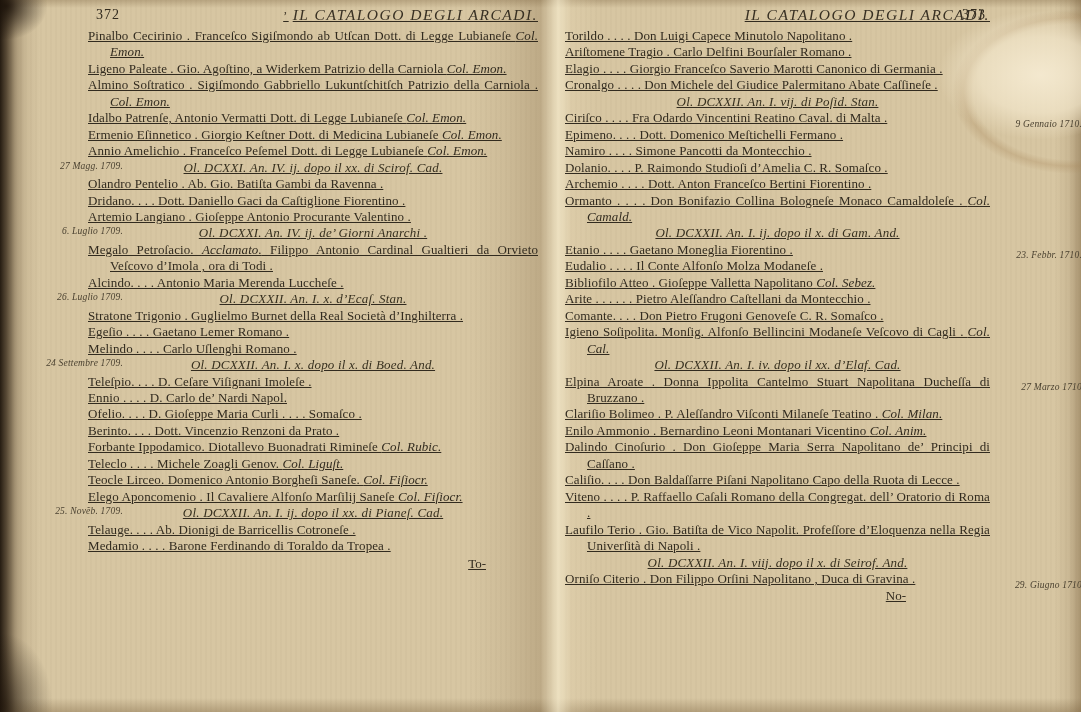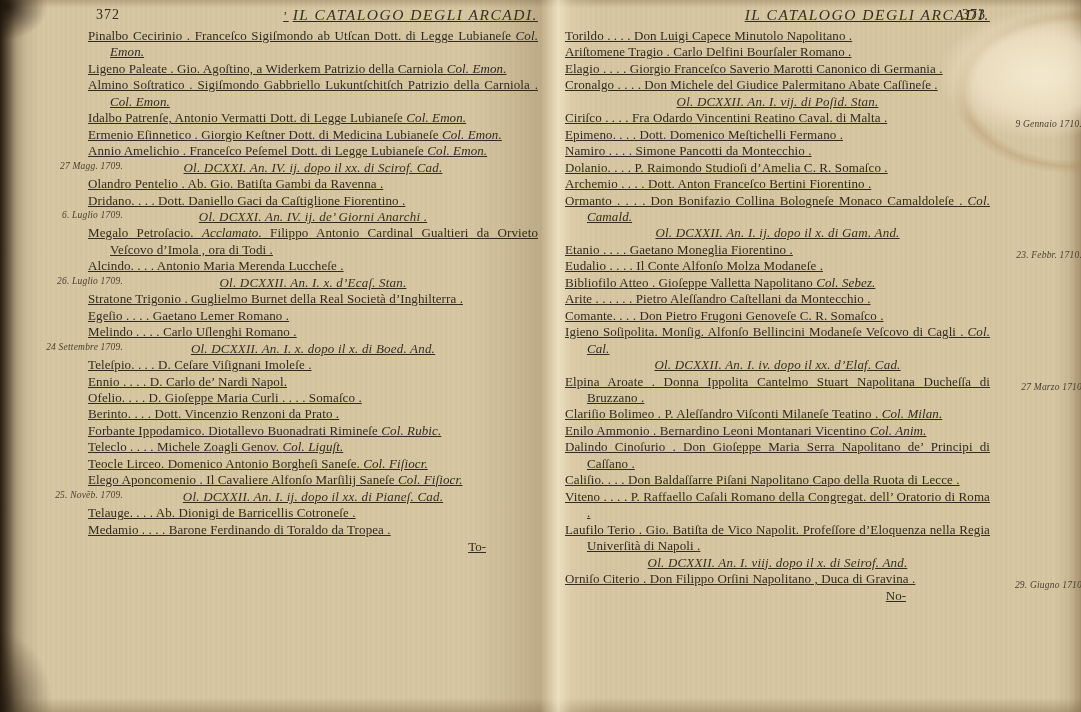--- a/index.html
+++ b/index.html
@@ -62,20 +62,21 @@
   <div id="left-blocks">
       <div class="entry"><span>Pinalbo Cecirinio . Franceſco Sigiſmondo ab Utſcan Dott. di Legge Lubianeſe </span><span class="it">Col. Emon.</span></div>
       <div class="entry"><span>Ligeno Paleate . Gio. Agoſtino, a Widerkem Patrizio della Carniola </span><span class="it">Col. Emon.</span></div>
       <div class="entry"><span>Almino Soſtratico . Sigiſmondo Gabbriello Lukuntſchitſch Patrizio della Carniola . </span><span class="it">Col. Emon.</span></div>
       <div class="entry"><span>Idalbo Patrenſe, Antonio Vermatti Dott. di Legge Lubianeſe </span><span class="it">Col. Emon.</span></div>
       <div class="entry"><span>Ermenio Eſinnetico . Giorgio Keſtner Dott. di Medicina Lubianeſe </span><span class="it">Col. Emon.</span></div>
       <div class="entry"><span>Annio Amelichio . Franceſco Peſemel Dott. di Legge Lubianeſe </span><span class="it">Col. Emon.</span></div>
       <div class="olympiad"><span>Ol. DCXXI. An. IV. ij. dopo il xx. di Scirof. Cad.</span><div class="margin-note mleft">27 Magg. 1709.</div></div>
       <div class="entry"><span>Olandro Pentelio . Ab. Gio. Batiſta Gambi da Ravenna .</span></div>
       <div class="entry"><span>Dridano. . . . Dott. Daniello Gaci da Caſtiglione Fiorentino .</span></div>
+      <div class="entry"><span>Artemio Langiano . Gioſeppe Antonio Procurante Valentino .</span></div>
       <div class="olympiad"><span>Ol. DCXXI. An. IV. ij. de’ Giorni Anarchi .</span><div class="margin-note mleft">6. Luglio 1709.</div></div>
       <div class="entry"><span>Megalo Petroſacio. </span><span class="it">Acclamato.</span><span> Filippo Antonio Cardinal Gualtieri da Orvieto Veſcovo d’Imola , ora di Todi .</span></div>
       <div class="entry"><span>Alcindo. . . . Antonio Maria Merenda Luccheſe .</span></div>
       <div class="olympiad"><span>Ol. DCXXII. An. I. x. d’Ecaſ. Stan.</span><div class="margin-note mleft">26. Luglio 1709.</div></div>
       <div class="entry"><span>Stratone Trigonio . Guglielmo Burnet della Real Società d’Inghilterra .</span></div>
       <div class="entry"><span>Egeſio . . . . Gaetano Lemer Romano .</span></div>
       <div class="entry"><span>Melindo . . . . Carlo Uſlenghi Romano .</span></div>
       <div class="olympiad"><span>Ol. DCXXII. An. I. x. dopo il x. di Boed. And.</span><div class="margin-note mleft">24 Settembre 1709.</div></div>
       <div class="entry"><span>Teleſpio. . . . D. Ceſare Viſignani Imoleſe .</span></div>
       <div class="entry"><span>Ennio . . . . D. Carlo de’ Nardi Napol.</span></div>

